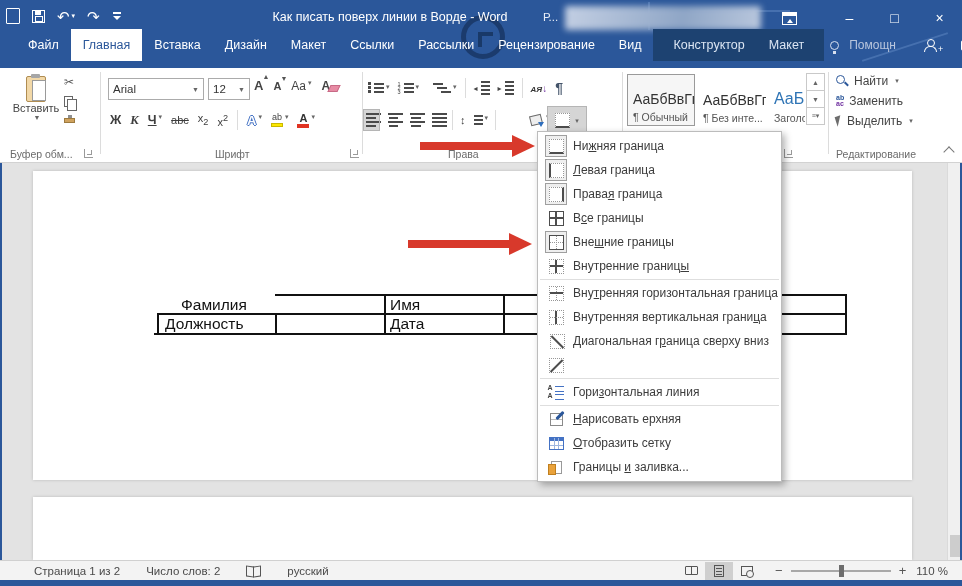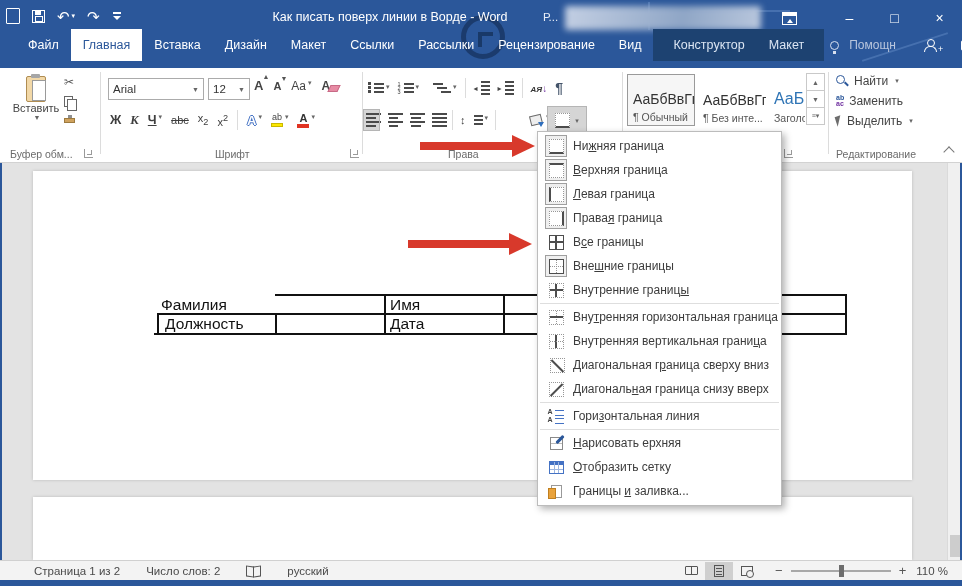--- a/index.html
+++ b/index.html
@@ -493,47 +493,41 @@
     <div class="tline" style="left:154px;top:170px;width:693px;height:2px;"></div>
     <div class="tline" style="left:384px;top:131px;width:2px;height:21px;"></div>
     <div class="tline" style="left:503px;top:131px;width:2px;height:21px;"></div>
     <div class="tline" style="left:845px;top:131px;width:2px;height:21px;"></div>
     <div class="tline" style="left:157px;top:150px;width:2px;height:22px;"></div>
     <div class="tline" style="left:275px;top:150px;width:2px;height:22px;"></div>
     <div class="tline" style="left:384px;top:150px;width:2px;height:22px;"></div>
     <div class="tline" style="left:503px;top:150px;width:2px;height:22px;"></div>
     <div class="tline" style="left:845px;top:150px;width:2px;height:22px;"></div>
 
-    <div class="tcell-label" style="left:161px;top:133px;">Фамилия</div>
+    <div class="tcell-label" style="left:181px;top:133px;">Фамилия</div>
     <div class="tcell-label" style="left:390px;top:133px;">Имя</div>
     <div class="tcell-label" style="left:165px;top:152px;">Должность</div>
     <div class="tcell-label" style="left:390px;top:152px;">Дата</div>
 
     <div class="scrollbar">
       <div class="sthumb"></div>
     </div>
     <div class="edge" style="left:0;"></div>
     <div class="edge" style="right:0;"></div>
   </div>
 
   <div class="menu" id="borders-menu">
       <div class="mitem">
         <span class="ibox boxed">
           <span class="bi b-bottom"></span>
         </span>
         <span><span>Ни</span><span class="u">ж</span><span>няя граница</span></span>
       </div>
       <div class="mitem">
         <span class="ibox boxed">
-          <span class="bi b-top"></span>
-        </span>
-        <span><span></span><span class="u">В</span><span>ерхняя граница</span></span>
-      </div>
-      <div class="mitem">
-        <span class="ibox boxed">
           <span class="bi b-left"></span>
         </span>
         <span><span></span><span class="u">Л</span><span>евая граница</span></span>
       </div>
       <div class="mitem">
         <span class="ibox boxed">
           <span class="bi b-right"></span>
         </span>
         <span><span>Права</span><span class="u">я</span><span> граница</span></span>
       </div>
@@ -571,21 +565,20 @@
       <div class="mitem">
         <span class="ibox">
           <span class="bi dd"></span>
         </span>
         <span><span>Диагональная г</span><span class="u">р</span><span>аница сверху вниз</span></span>
       </div>
       <div class="mitem">
         <span class="ibox">
           <span class="bi du"></span>
         </span>
-        <span><span>Диагональ</span><span class="u">н</span><span>ая граница снизу вверх</span></span>
       </div>
       <div class="msep"></div>
       <div class="mitem">
         <span class="ibox">
           <span class="ico-hline">
             <i></i>
             <i></i>
           </span>
         </span>
         <span><span>Гори</span><span class="u">з</span><span>онтальная линия</span></span>

